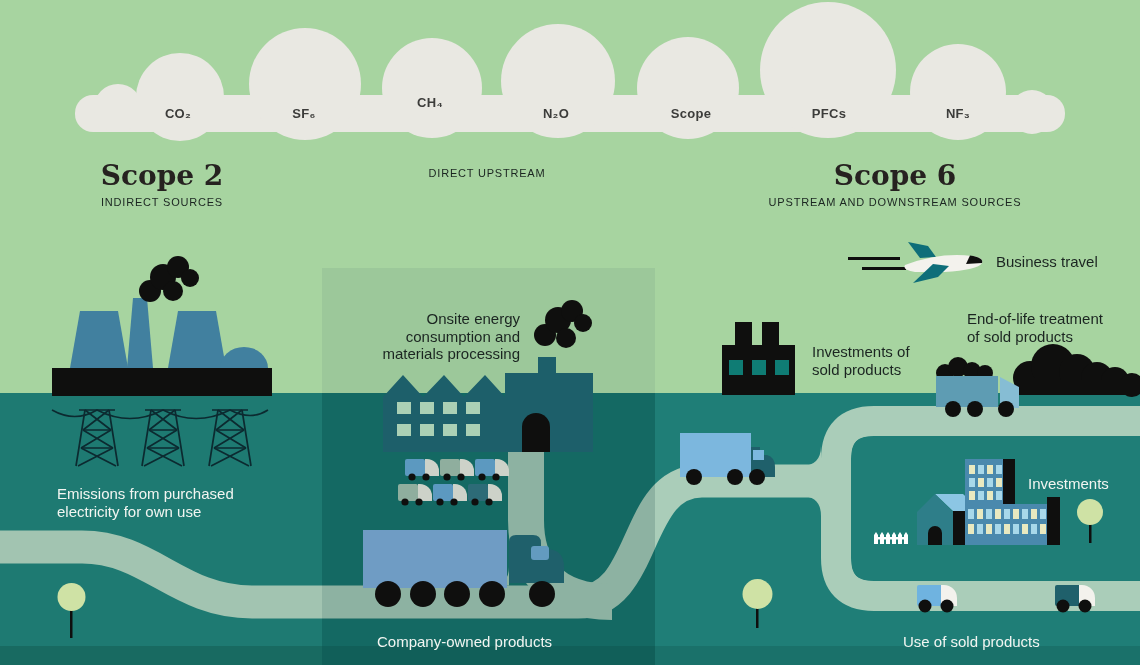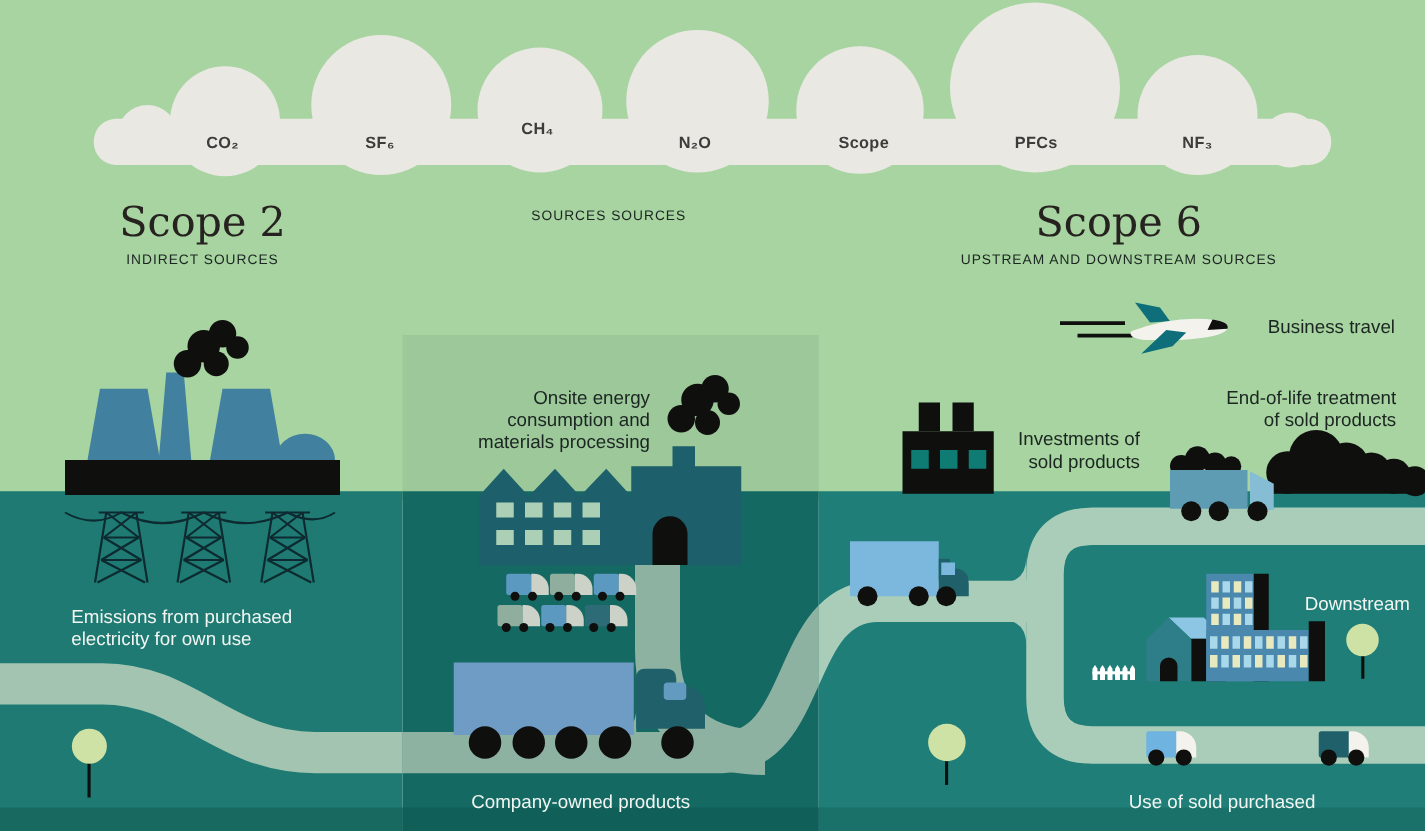--- a/index.html
+++ b/index.html
@@ -1,29 +1,29 @@
 <!DOCTYPE html>
 <html style="--sky: #a7d4a0; --sky-mid: #9cc89a; --cloud: #e9e8e2; --ground-left: #1e7a72; --ground-mid: #146963; --ground-right: #1f7e77; --ground-bottom-left: #186a61; --ground-bottom-mid: #115f59; --ground-bottom-right: #1a716a; --road-left: #a2c4b1; --road-mid: #8db2a2; --road-right: #aacdb9; --ink: #0f0f0e; --steel-blue: #41809f; --factory-teal: #1d5f6a; --window-mint: #abd0b5; --truck-blue: #6f9cc4; --cab-teal: #1f606b; --cab-window: #639bc0; --van-blue: #5c99c0; --van-sage: #8fae9e; --van-teal: #2d6b77; --van-gray: #cdd2c9; --light-blue: #7cb7de; --truck-body-blue: #5e9cb3; --truck-cab-light: #86bdd4; --pale-blue: #8cc6e4; --bldg-blue: #4a89ad; --win-yellow: #e9e9c0; --win-blue: #a8d8ea; --tree-green: #cfe2a5; --plane-white: #f3f2ed; --plane-teal: #0e6e79; --wire: #0c2a30; --fence-white: #ffffff; --text-dark: #1b2521; --text-light: #f2f5f1; --heading: #262220;"><head>
 <meta charset="utf-8">
 <style>
   html,body{margin:0;padding:0;background:#ffffff;}
   .stage{
     position:relative;width:1140px;height:665px;overflow:hidden;
     font-family:"Liberation Sans",sans-serif;
   }
   .stage svg{position:absolute;left:0;top:0;}
-  .txt{position:absolute;z-index:2;text-align:right;}
+  .txt{position:absolute;z-index:2;}
   .gas{
     position:absolute;transform:translateX(-50%);
     font-size:13px;font-weight:bold;color:#3c3c3a;letter-spacing:.3px;white-space:nowrap;
   }
   .scope-head{position:absolute;transform:translateX(-50%);text-align:center;white-space:nowrap;}
   .scope-title{
     font-family:"DejaVu Serif","Liberation Serif",serif;
-    font-weight:normal;font-size:33px;line-height:1.05;color:var(--heading);
+    font-weight:bold;font-size:28px;line-height:1.05;color:var(--heading);
   }
   .scope-sub{
     margin-top:6px;font-size:11px;letter-spacing:.8px;color:var(--text-dark);
   }
   .cap{font-size:15px;line-height:17.5px;}
   .cap.dark{color:var(--text-dark);}
   .cap.light{color:var(--text-light);}
   .cap.center{text-align:left;transform:translateX(-50%);}
   .cap.right{text-align:right;}
 </style>
@@ -316,36 +316,36 @@
   <div class="gas" style="left:556px;top:106px">N₂O</div>
   <div class="gas" style="left:691px;top:106px">Scope</div>
   <div class="gas" style="left:829px;top:106px">PFCs</div>
   <div class="gas" style="left:958px;top:106px">NF₃</div>
 
   <div class="scope-head txt" style="left:162px;top:161px">
     <div class="scope-title">Scope 2</div>
     <div class="scope-sub">INDIRECT SOURCES</div>
   </div>
   <div class="scope-head txt" style="left:487px;top:161px">
-    <div class="scope-sub">SOURCES SOURCES</div>
+    <div class="scope-sub">DIRECT UPSTREAM</div>
   </div>
   <div class="scope-head txt" style="left:895px;top:161px">
     <div class="scope-title">Scope 6</div>
     <div class="scope-sub">UPSTREAM AND DOWNSTREAM SOURCES</div>
   </div>
 
   <div class="txt cap light center" style="left:162px;top:485px;width:210px">Emissions from purchased electricity for own use</div>
 
   <div class="txt cap dark right" style="left:372px;top:310px;width:148px">Onsite energy consumption and materials processing</div>
 
   <div class="txt cap light center" style="left:487px;top:633px;width:220px">Company-owned products</div>
 
   <div class="txt cap dark" style="left:996px;top:253px;width:120px">Business travel</div>
 
   <div class="txt cap dark" style="left:812px;top:343px;width:100px">Investments of sold products</div>
 
   <div class="txt cap dark" style="left:967px;top:310px;width:150px">End-of-life treatment of sold products</div>
 
 
-  <div class="txt cap light" style="left:1028px;top:475px;width:100px">Downstream</div>
-
-  <div class="txt cap light center" style="left:1003px;top:633px;width:200px">Use of sold purchased</div>
+  <div class="txt cap light" style="left:1028px;top:475px;width:100px">Investments</div>
+
+  <div class="txt cap light center" style="left:1003px;top:633px;width:200px">Use of sold products</div>
 </div>
 
 </body></html>

